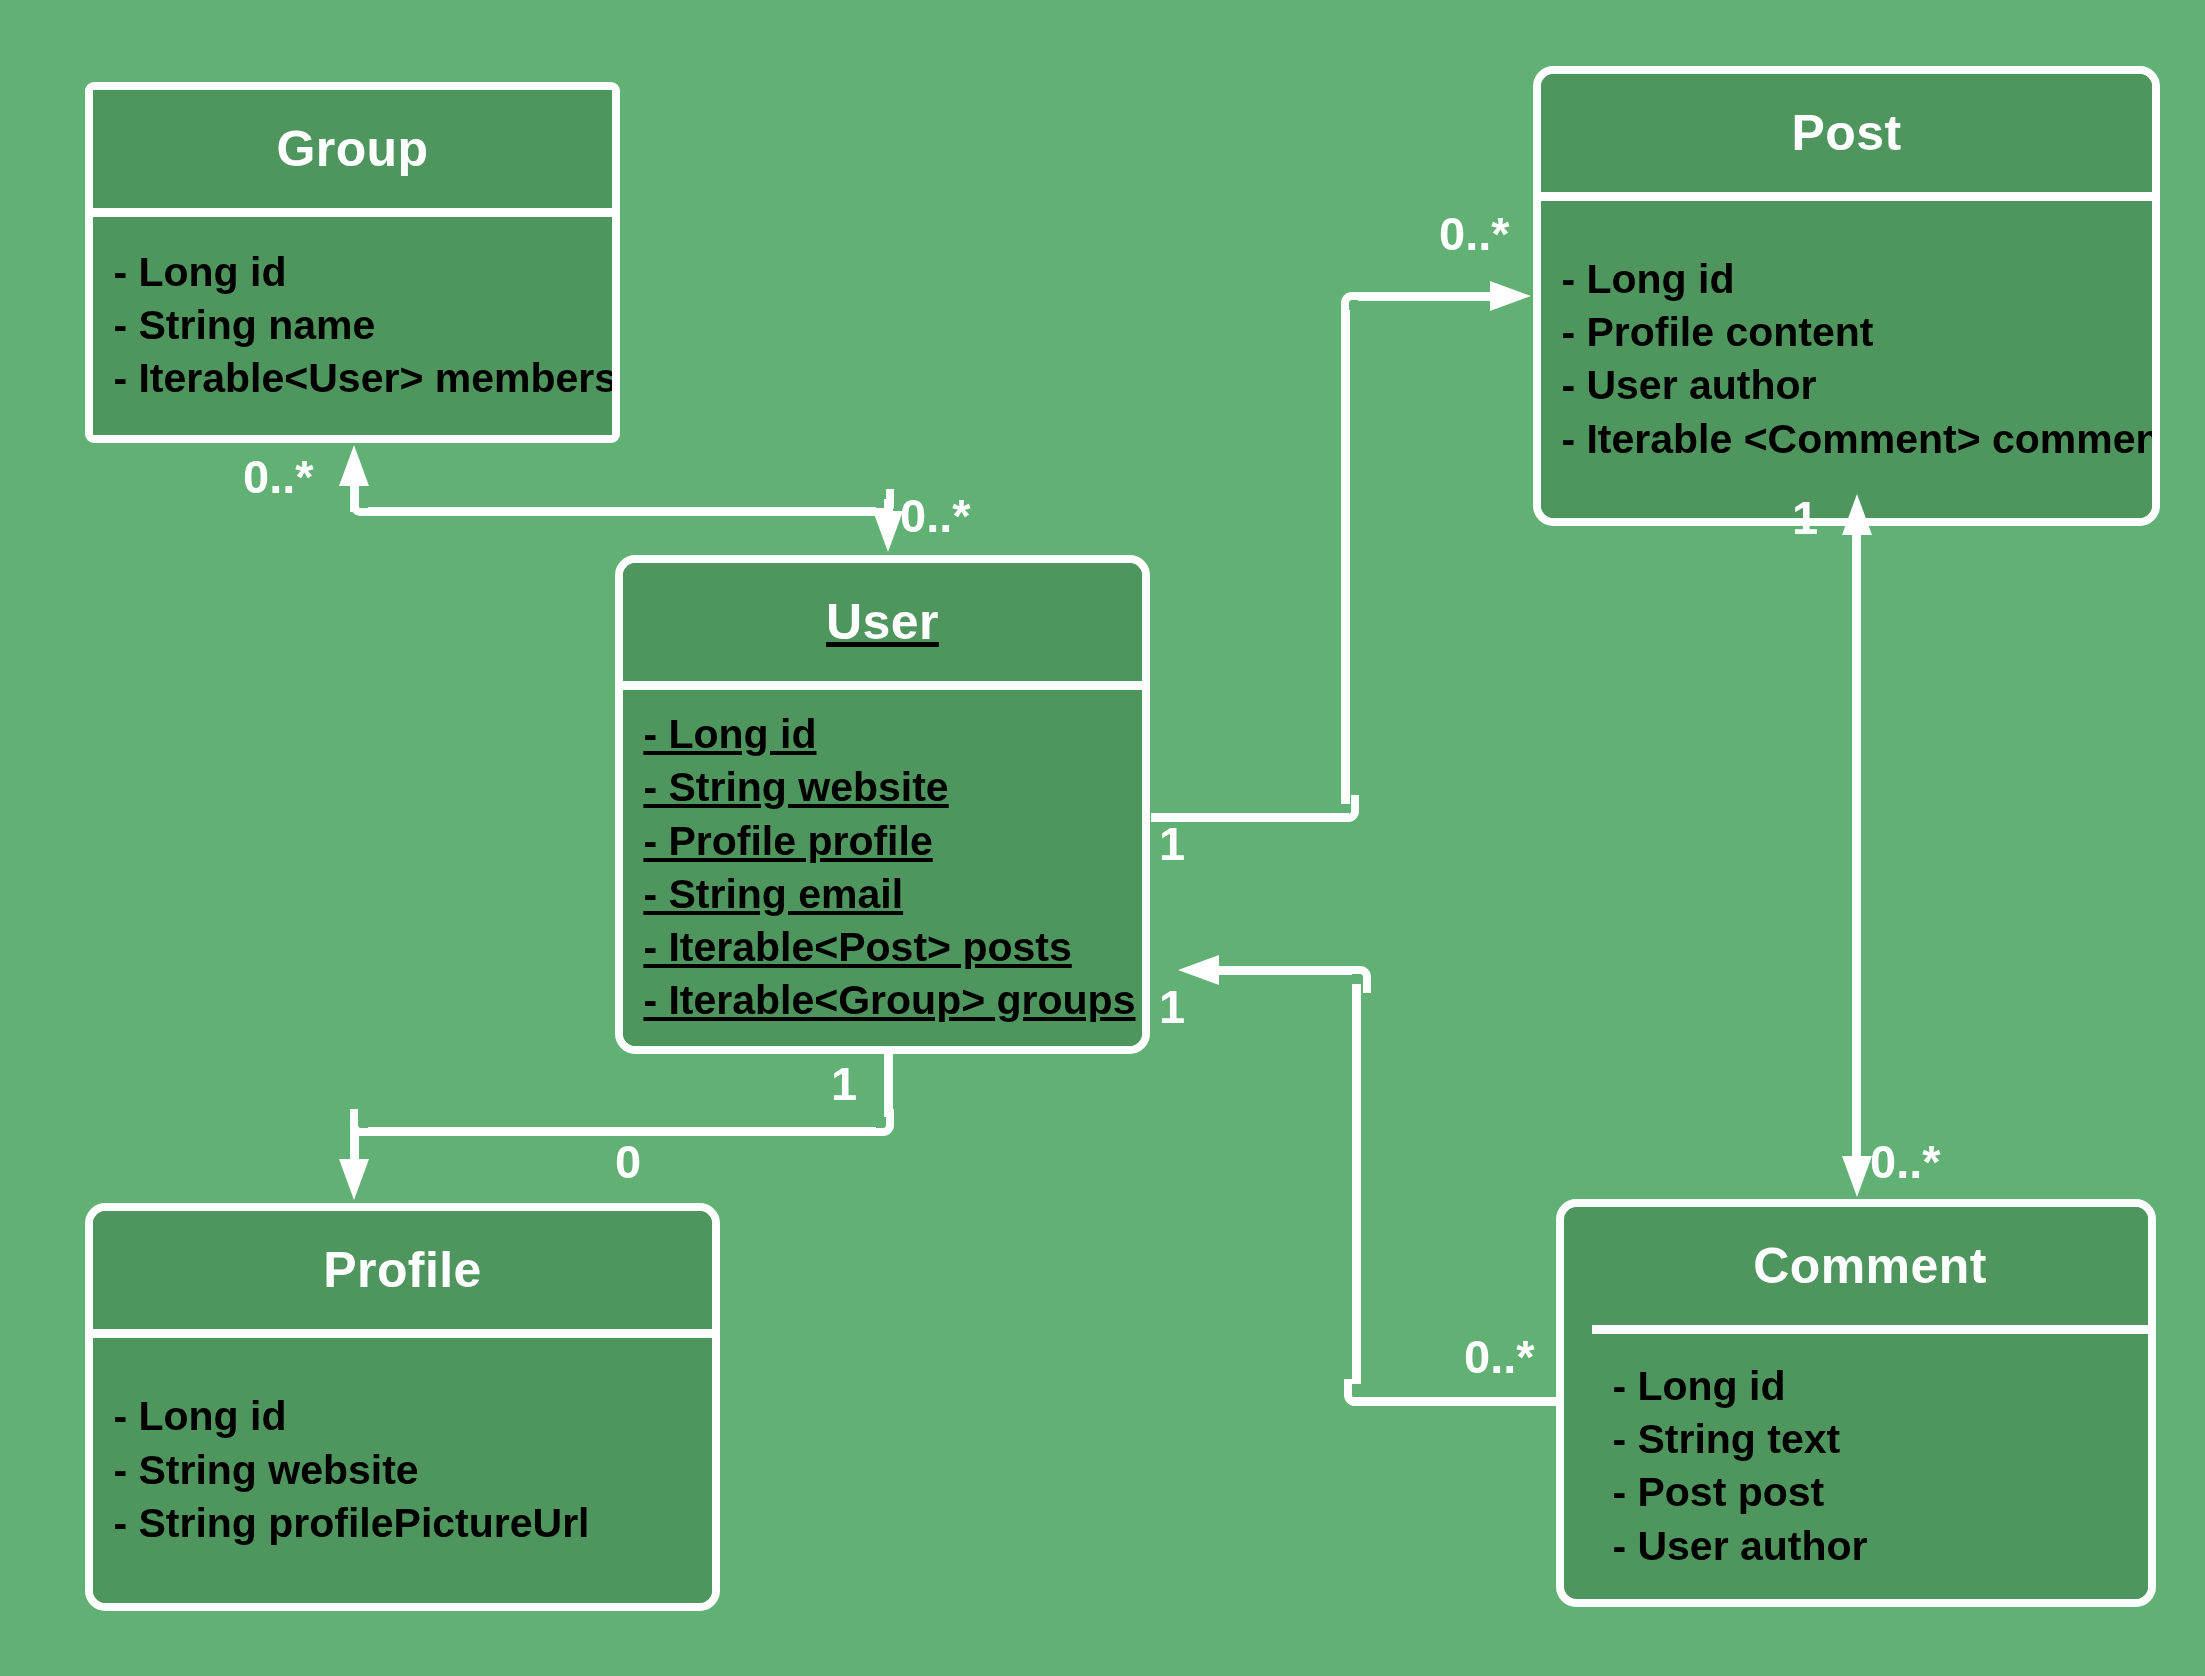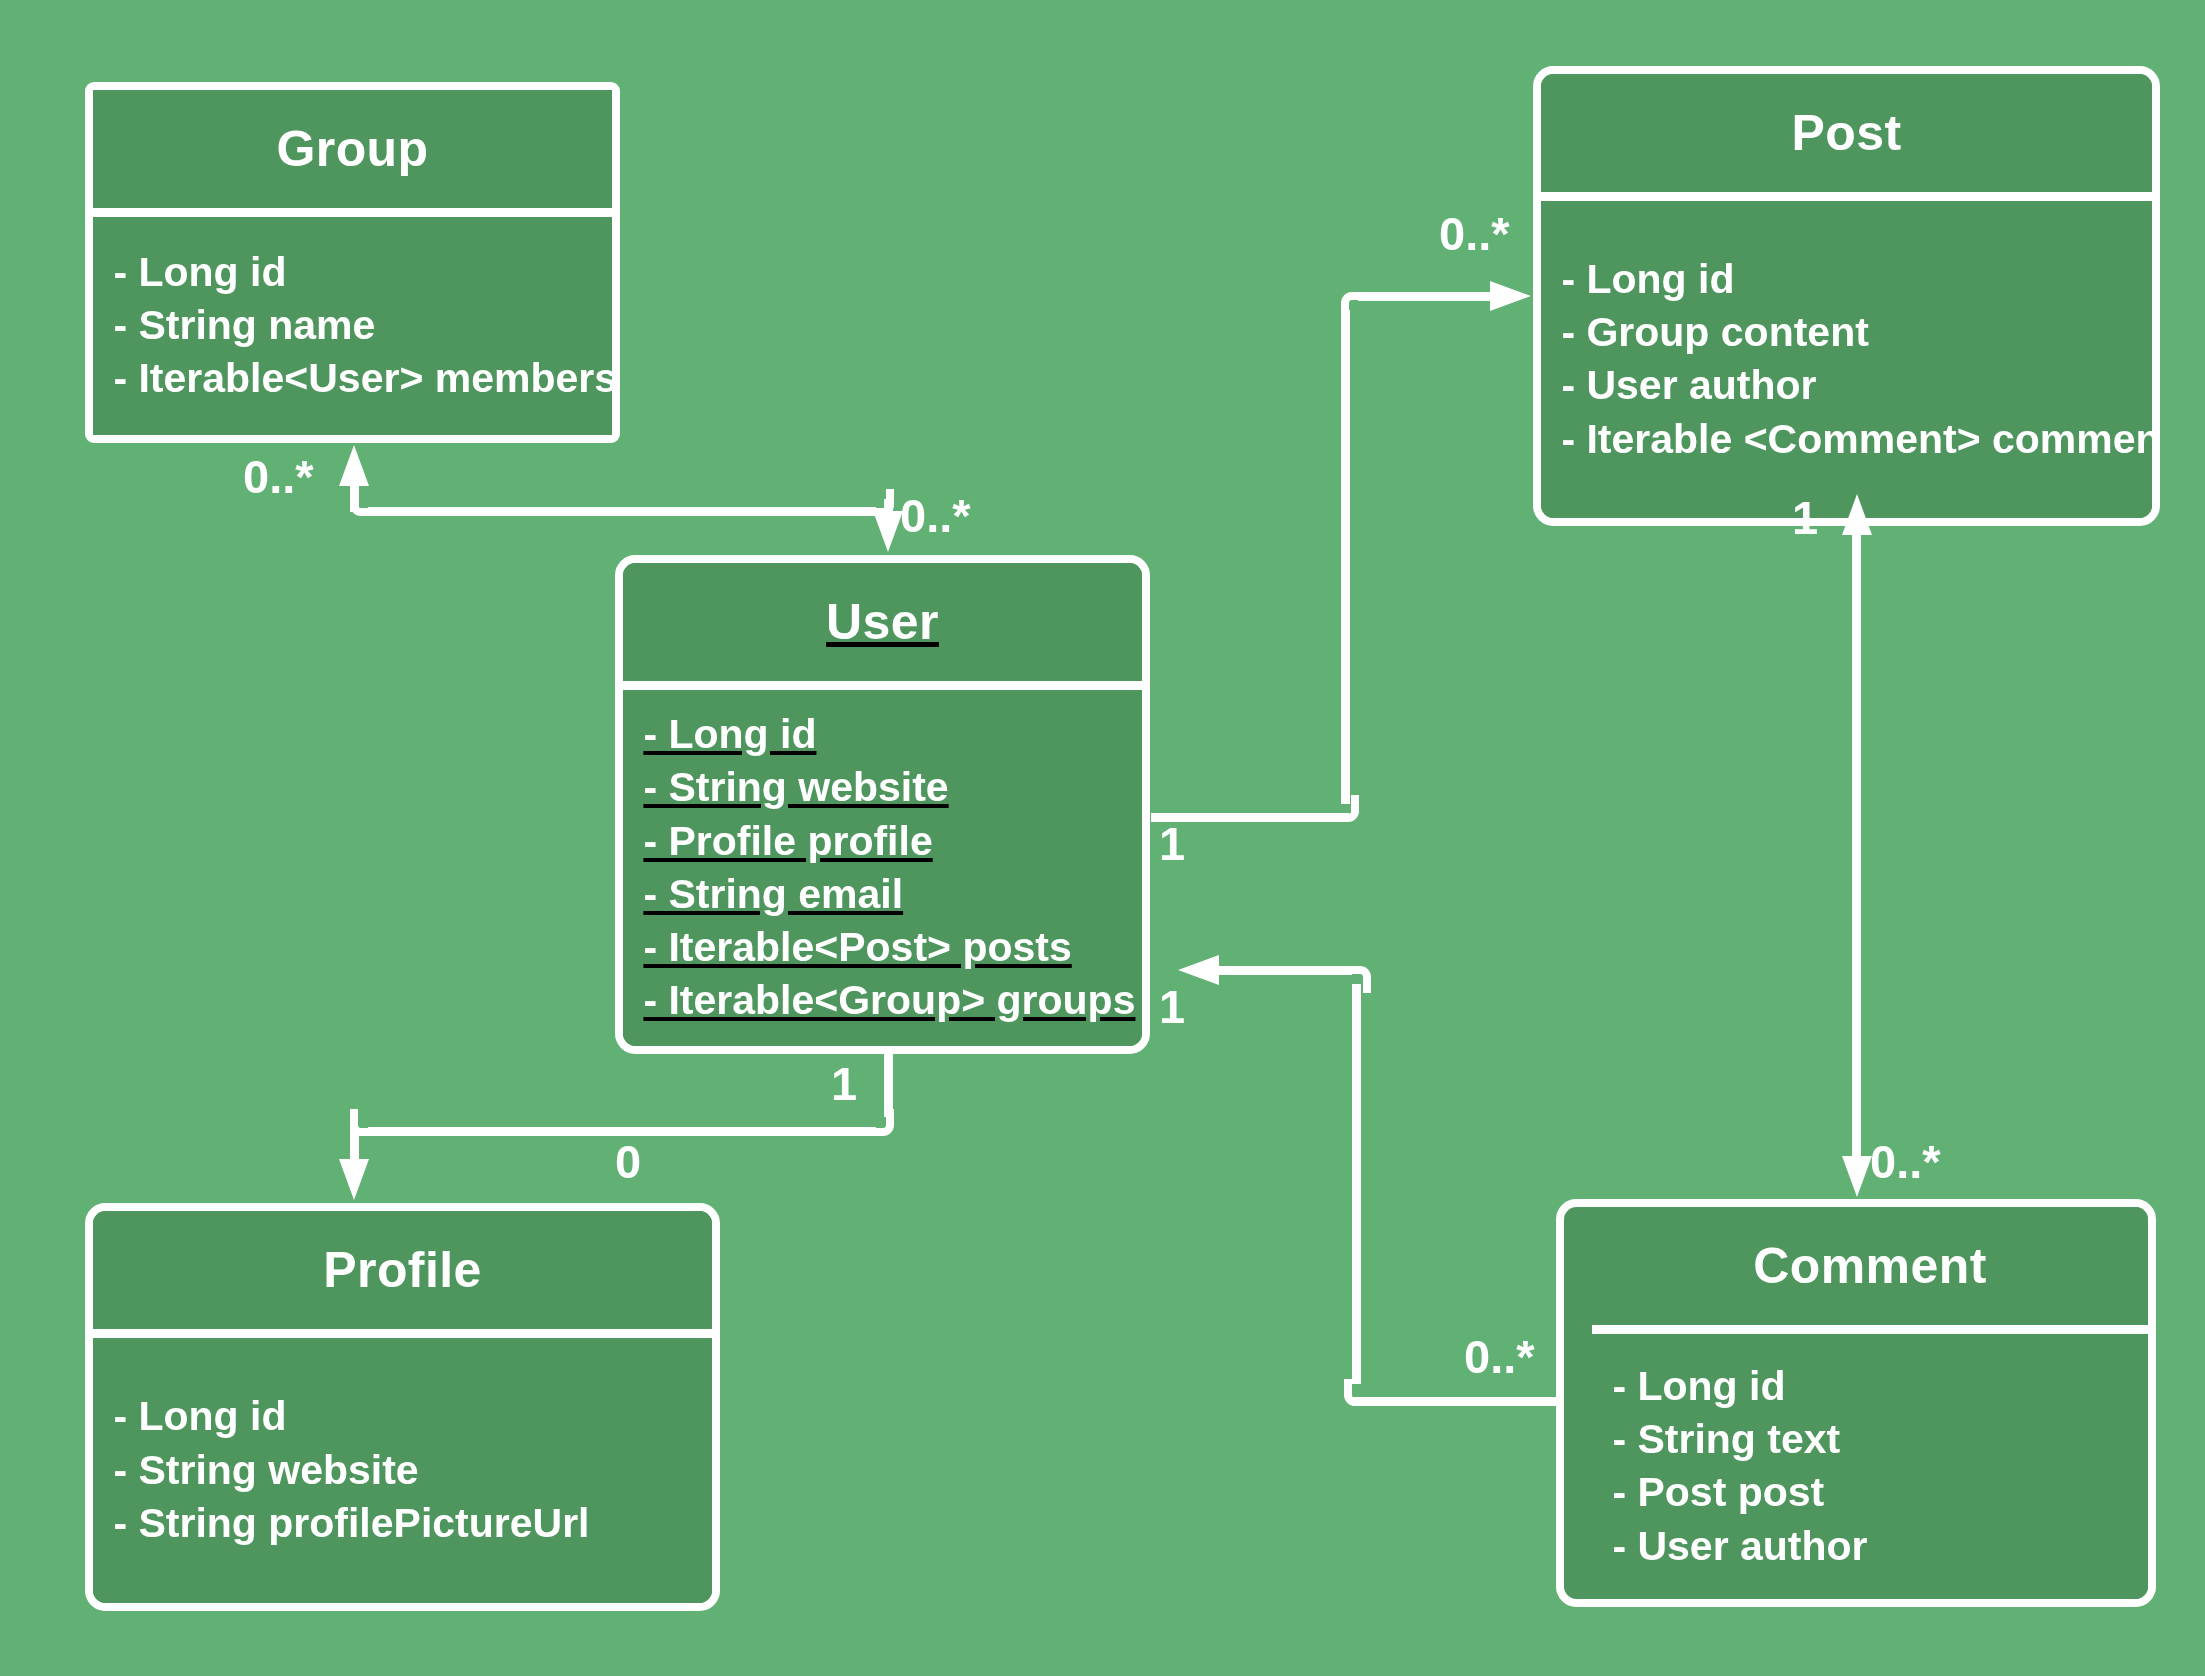--- a/index.html
+++ b/index.html
@@ -46,21 +46,21 @@
   }
   .uml-body {
     flex: 1 1 auto;
     display: flex;
     flex-direction: column;
     justify-content: center;
     background: #4e965e;
     padding: 0 20.4px;
   }
   .uml-attr {
-    color: #ffffff;
+    color: #000000;
     font-weight: bold;
     white-space: nowrap;
   }
 
   
   .size-lg .uml-header { height: 118px; font-size: 50px; }
   .size-lg .uml-attr   { font-size: 41px; line-height: 1.30; }
 
   
   .line-h, .line-v {
@@ -137,21 +137,21 @@
     </div>
   </div>
 
   <div class="uml-class size-lg" style="left:1533px; top:66px; width:627px; height:460px;">
     <div class="uml-header">
       <span>Post</span>
     </div>
     <div class="uml-sep"></div>
     <div class="uml-body">
       <div class="uml-attr">- Long id</div>
-      <div class="uml-attr">- Group content</div>
+      <div class="uml-attr">- Profile content</div>
       <div class="uml-attr">- User author</div>
       <div class="uml-attr">- Iterable &lt;Comment&gt; comments</div>
     </div>
   </div>
 
   <div class="uml-class size-lg" style="left:615px; top:555px; width:535px; height:499px;text-decoration:underline;">
     <div class="uml-header">
       <span>User</span>
     </div>
     <div class="uml-sep"></div>

